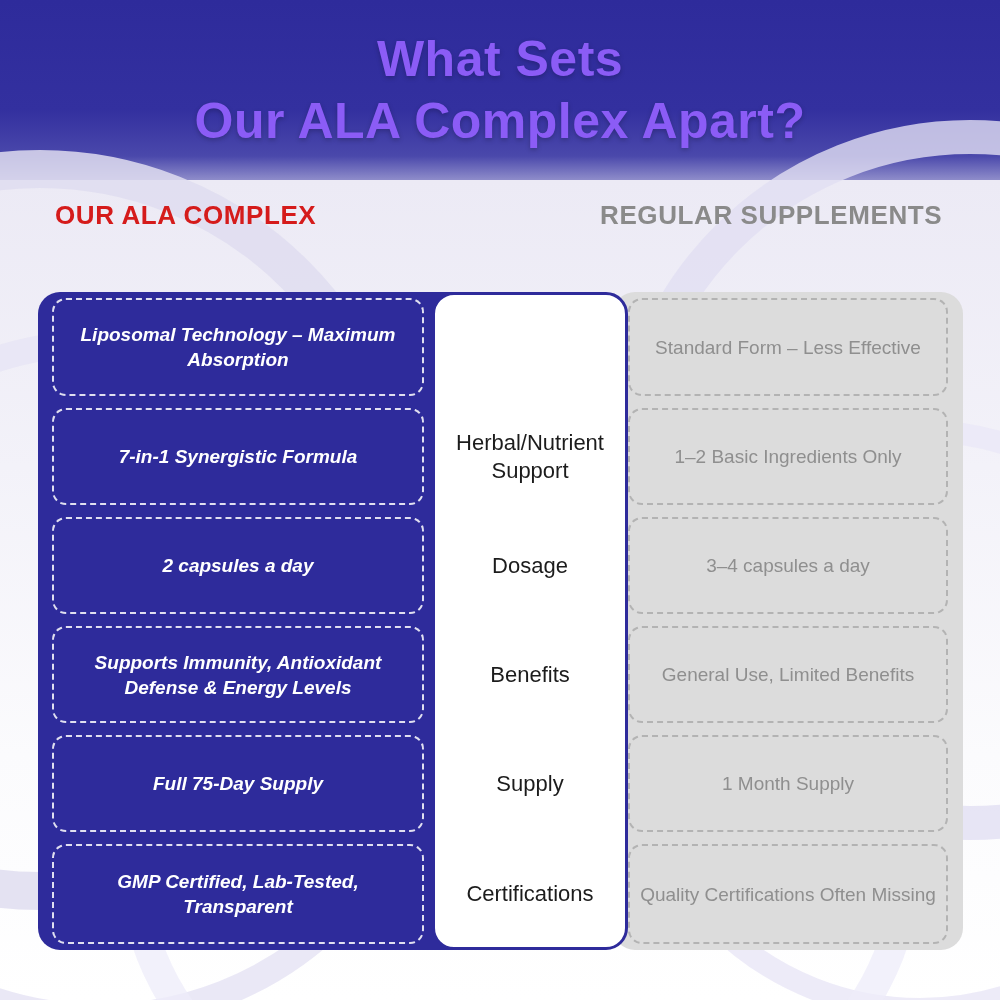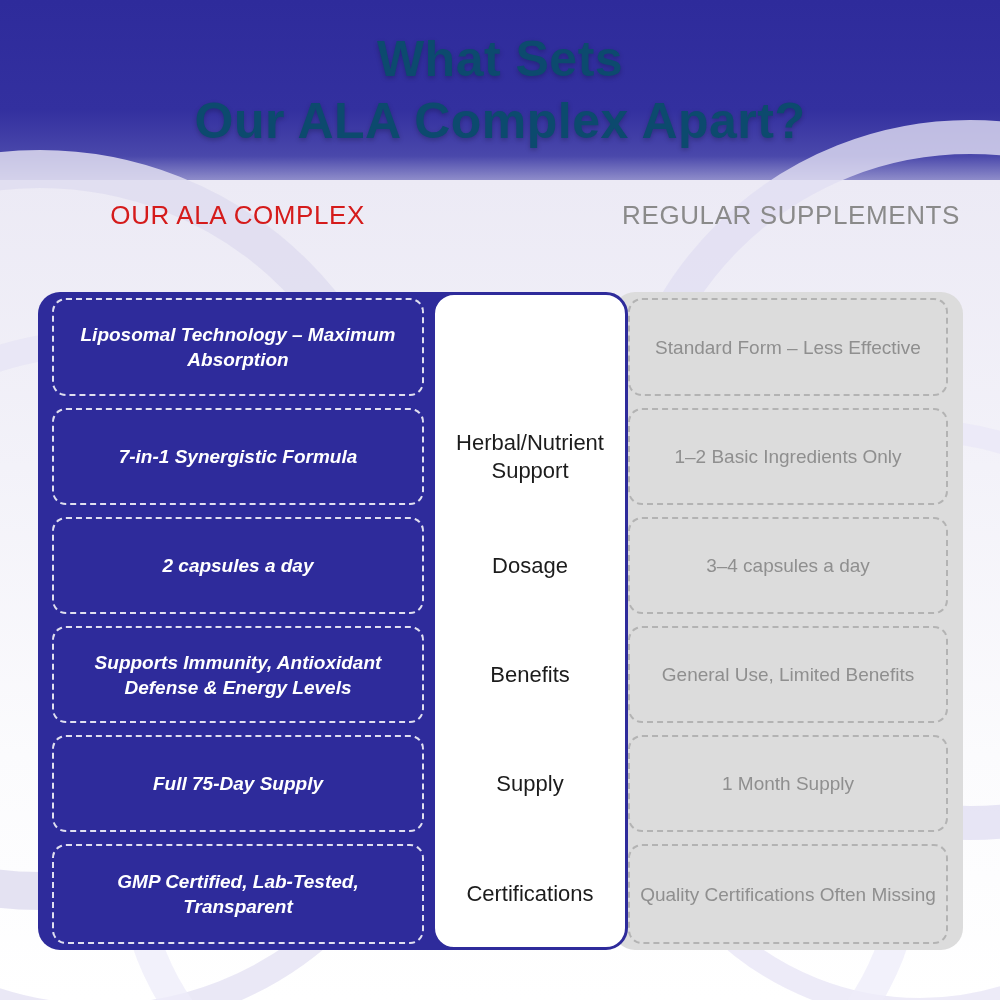--- a/index.html
+++ b/index.html
@@ -47,35 +47,35 @@
   }
   .sw5 {
     left: 120px; top: 560px; width: 800px; height: 620px;
     border: 30px solid rgba(238,236,249,0.75);
   }
 
   
   .header {
     position: absolute; left: 0; top: 28px; width: 1000px;
     text-align: center;
-    color: #0c4a6e;
+    color: #8b5cf6;
     font-size: 50px;
     line-height: 62px;
     font-weight: bold;
     letter-spacing: 0.5px;
     text-shadow: 0 2px 5px rgba(0,0,0,0.22);
   }
   .header .l2 { display: block; }
 
   
   .col-title {
     position: absolute;
-    text-align: right;
+    text-align: left;
     font-size: 26px;
-    font-weight: normal;
+    font-weight: bold;
     line-height: 31px;
     letter-spacing: 0.6px;
   }
   .col-title.left {
     left: 55px; top: 200px; width: 310px;
     color: #d51b1b;
   }
   .col-title.right {
     right: 40px; top: 200px; width: 360px;
     color: #8a8a8a;

